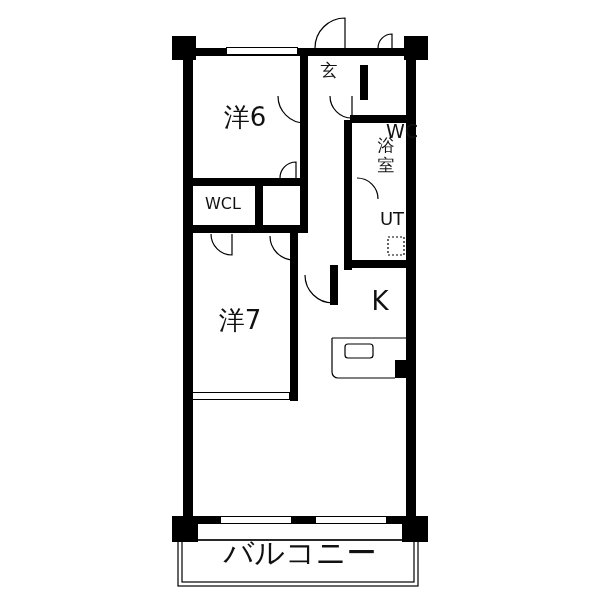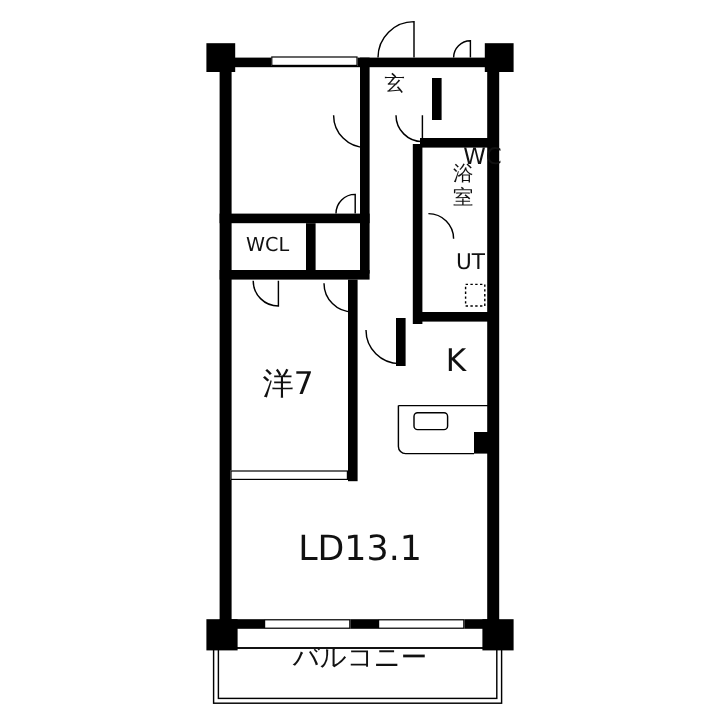--- a/index.html
+++ b/index.html
@@ -58,22 +58,22 @@
   <div class="w" style="left:183px;top:225px;width:125px;height:8px;"></div>
   <div class="w" style="left:290px;top:233px;width:8px;height:168px;"></div>
   <div class="win" style="left:192px;top:392px;width:98px;height:8px;"></div>
   <div class="w" style="left:344px;top:120px;width:8px;height:150px;"></div>
   <div class="w" style="left:350px;top:115px;width:60px;height:8px;"></div>
   <div class="w" style="left:350px;top:260px;width:60px;height:8px;"></div>
   <div class="w" style="left:330px;top:265px;width:8px;height:40px;"></div>
   <div class="w" style="left:395px;top:360px;width:15px;height:18px;"></div>
   <div class="w" style="left:360px;top:65px;width:8px;height:35px;"></div>
 
+  <div class="lbl" style="left:205px;top:104px;width:80px;font-size:26px;">洋6</div>
   <div class="lbl" style="left:200px;top:307px;width:80px;font-size:26px;">洋7</div>
   <div class="lbl" style="left:192px;top:196px;width:62px;font-size:16px;text-align:center;">WCL</div>
   <div class="lbl" style="left:314px;top:62px;width:30px;font-size:17px;">玄</div>
   <div class="lbl" style="left:377px;top:98px;width:50px;font-size:19px;margin-top:24px;">WC</div>
   <div class="lbl" style="left:375px;top:136px;width:22px;font-size:17px;line-height:1.15;word-break:break-all;text-align:center;">浴室</div>
   <div class="lbl" style="left:372px;top:210px;width:40px;font-size:18px;">UT</div>
   <div class="lbl" style="left:360px;top:288px;width:40px;font-size:26px;">K</div>
-  <div class="lbl" style="left:230px;top:443px;width:140px;font-size:29px;">LD13.1</div>
-  <div class="lbl" style="left:220px;top:538px;width:160px;font-size:22px;">バルコニー</div>
+  <div class="lbl" style="left:220px;top:538px;width:160px;font-size:30px;">バルコニー</div>
 </div>
 
 </body></html>

